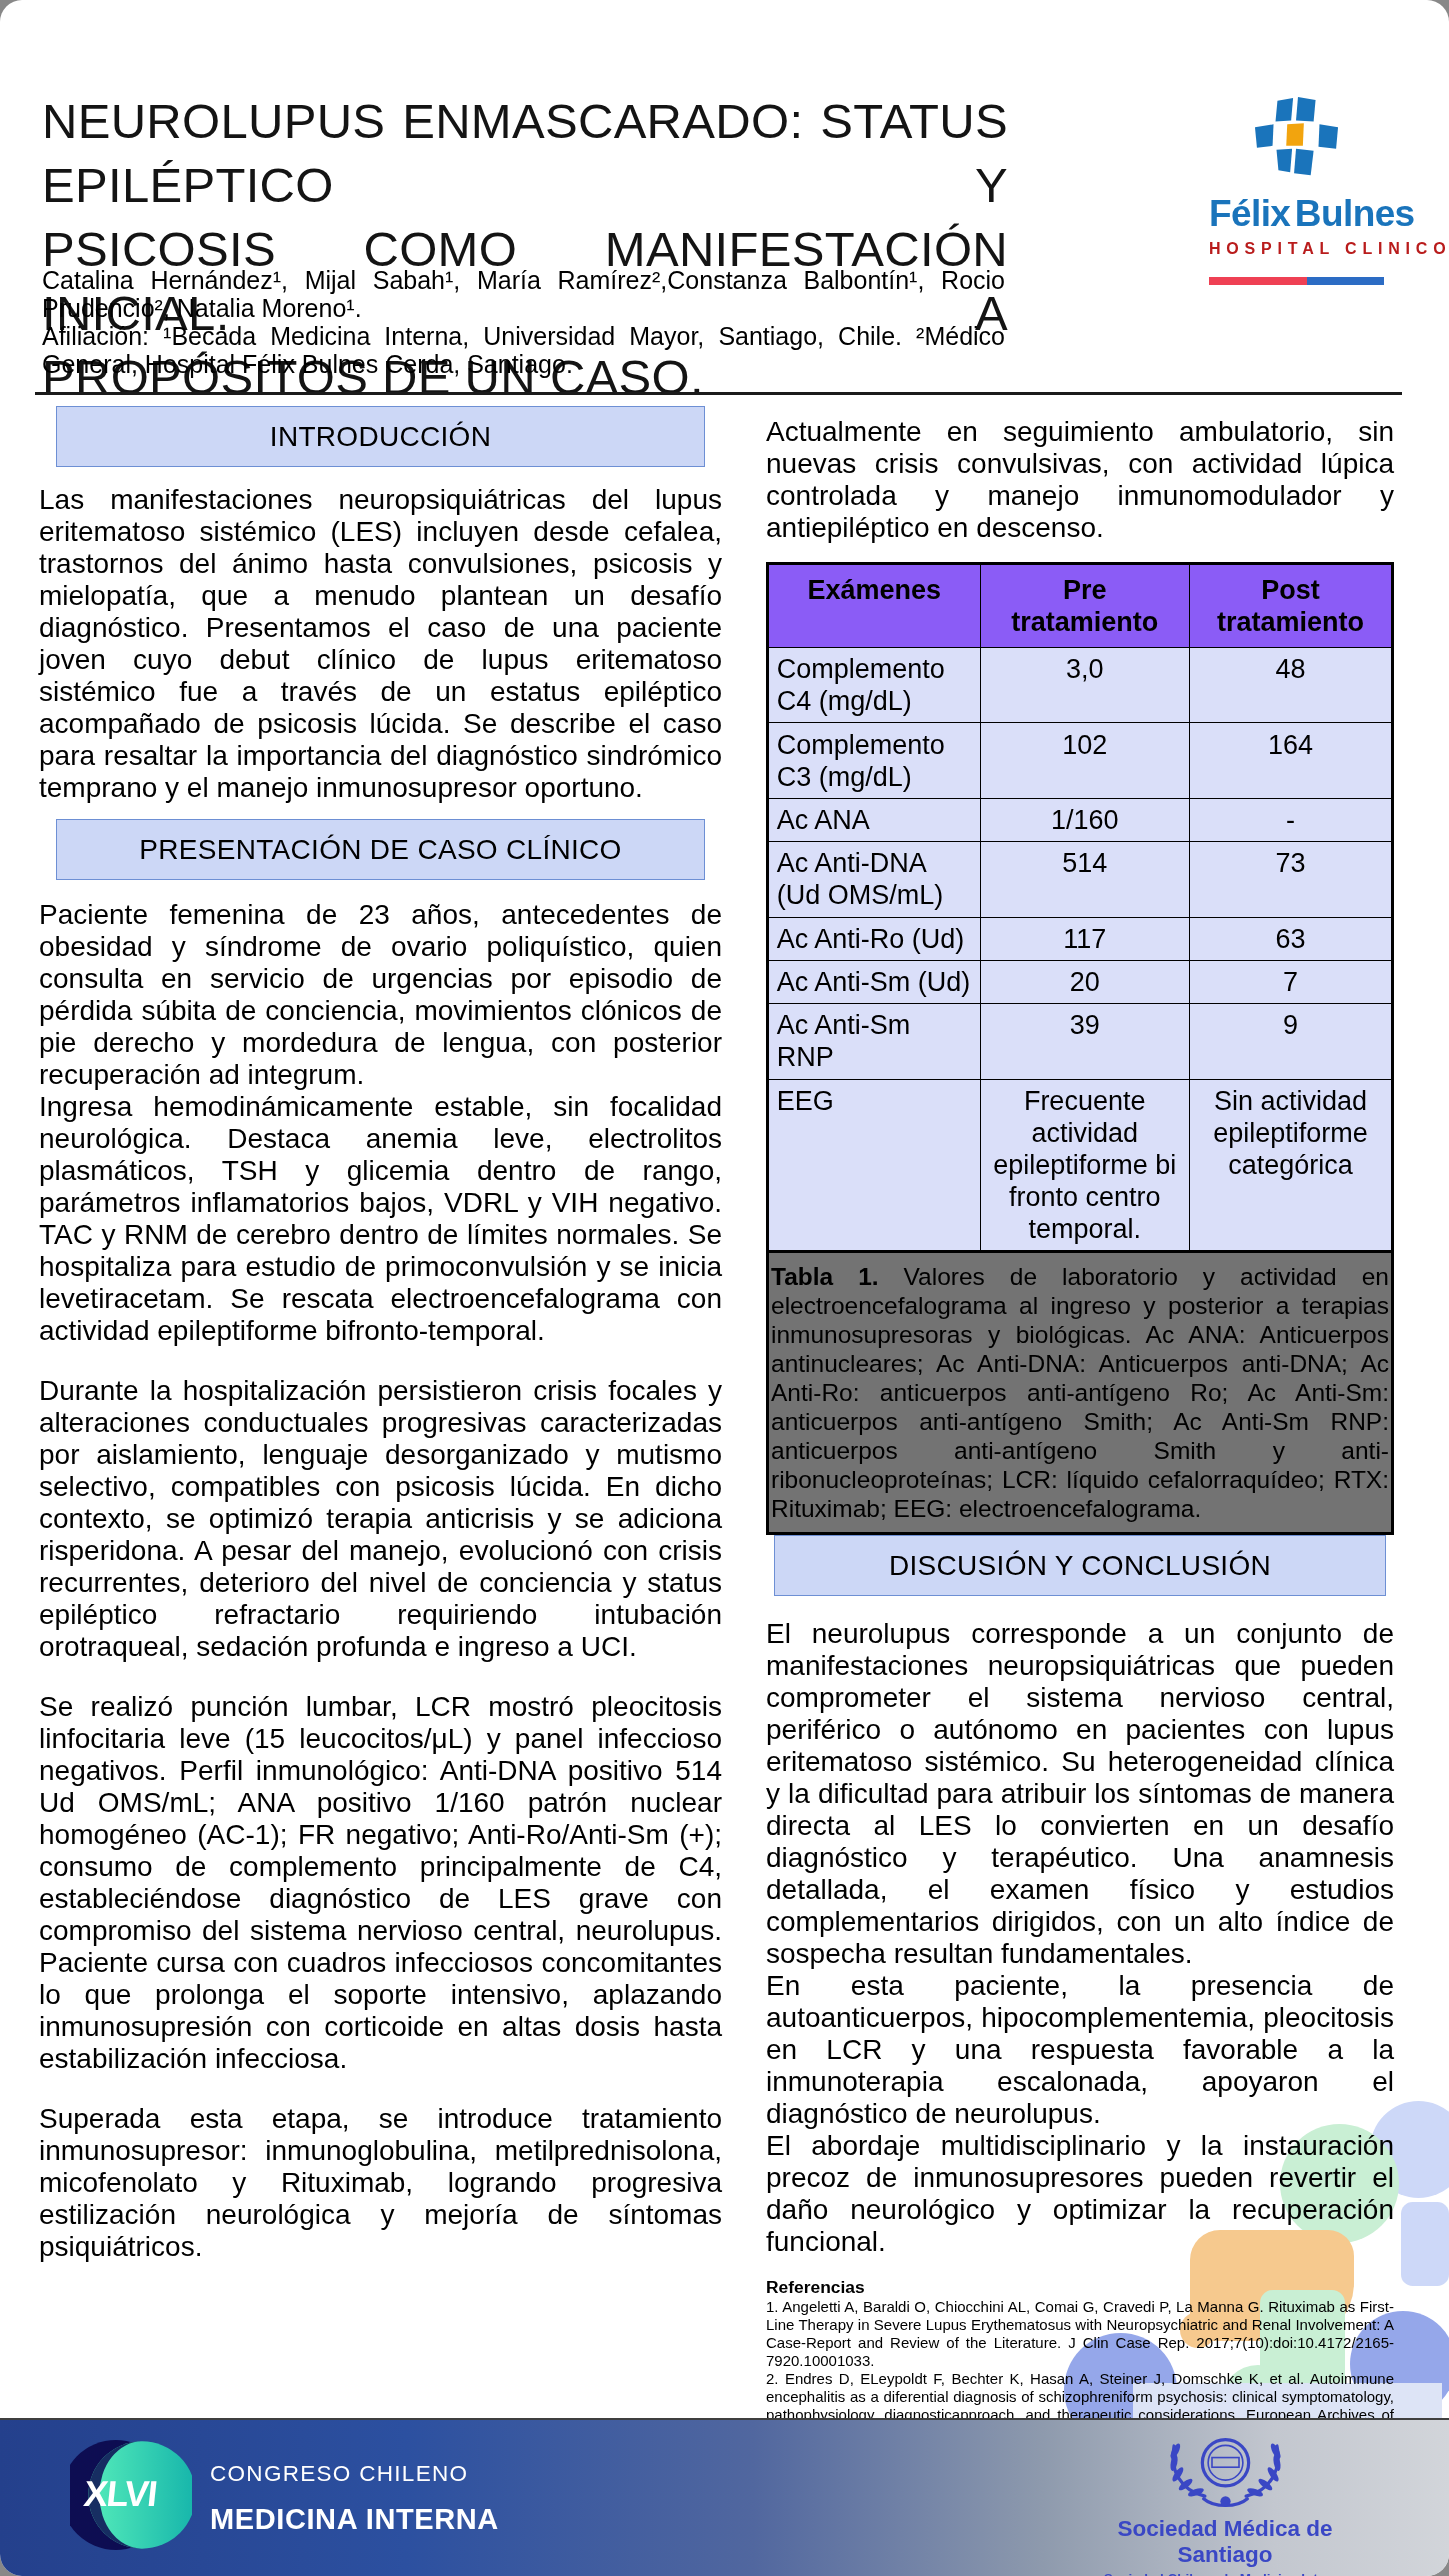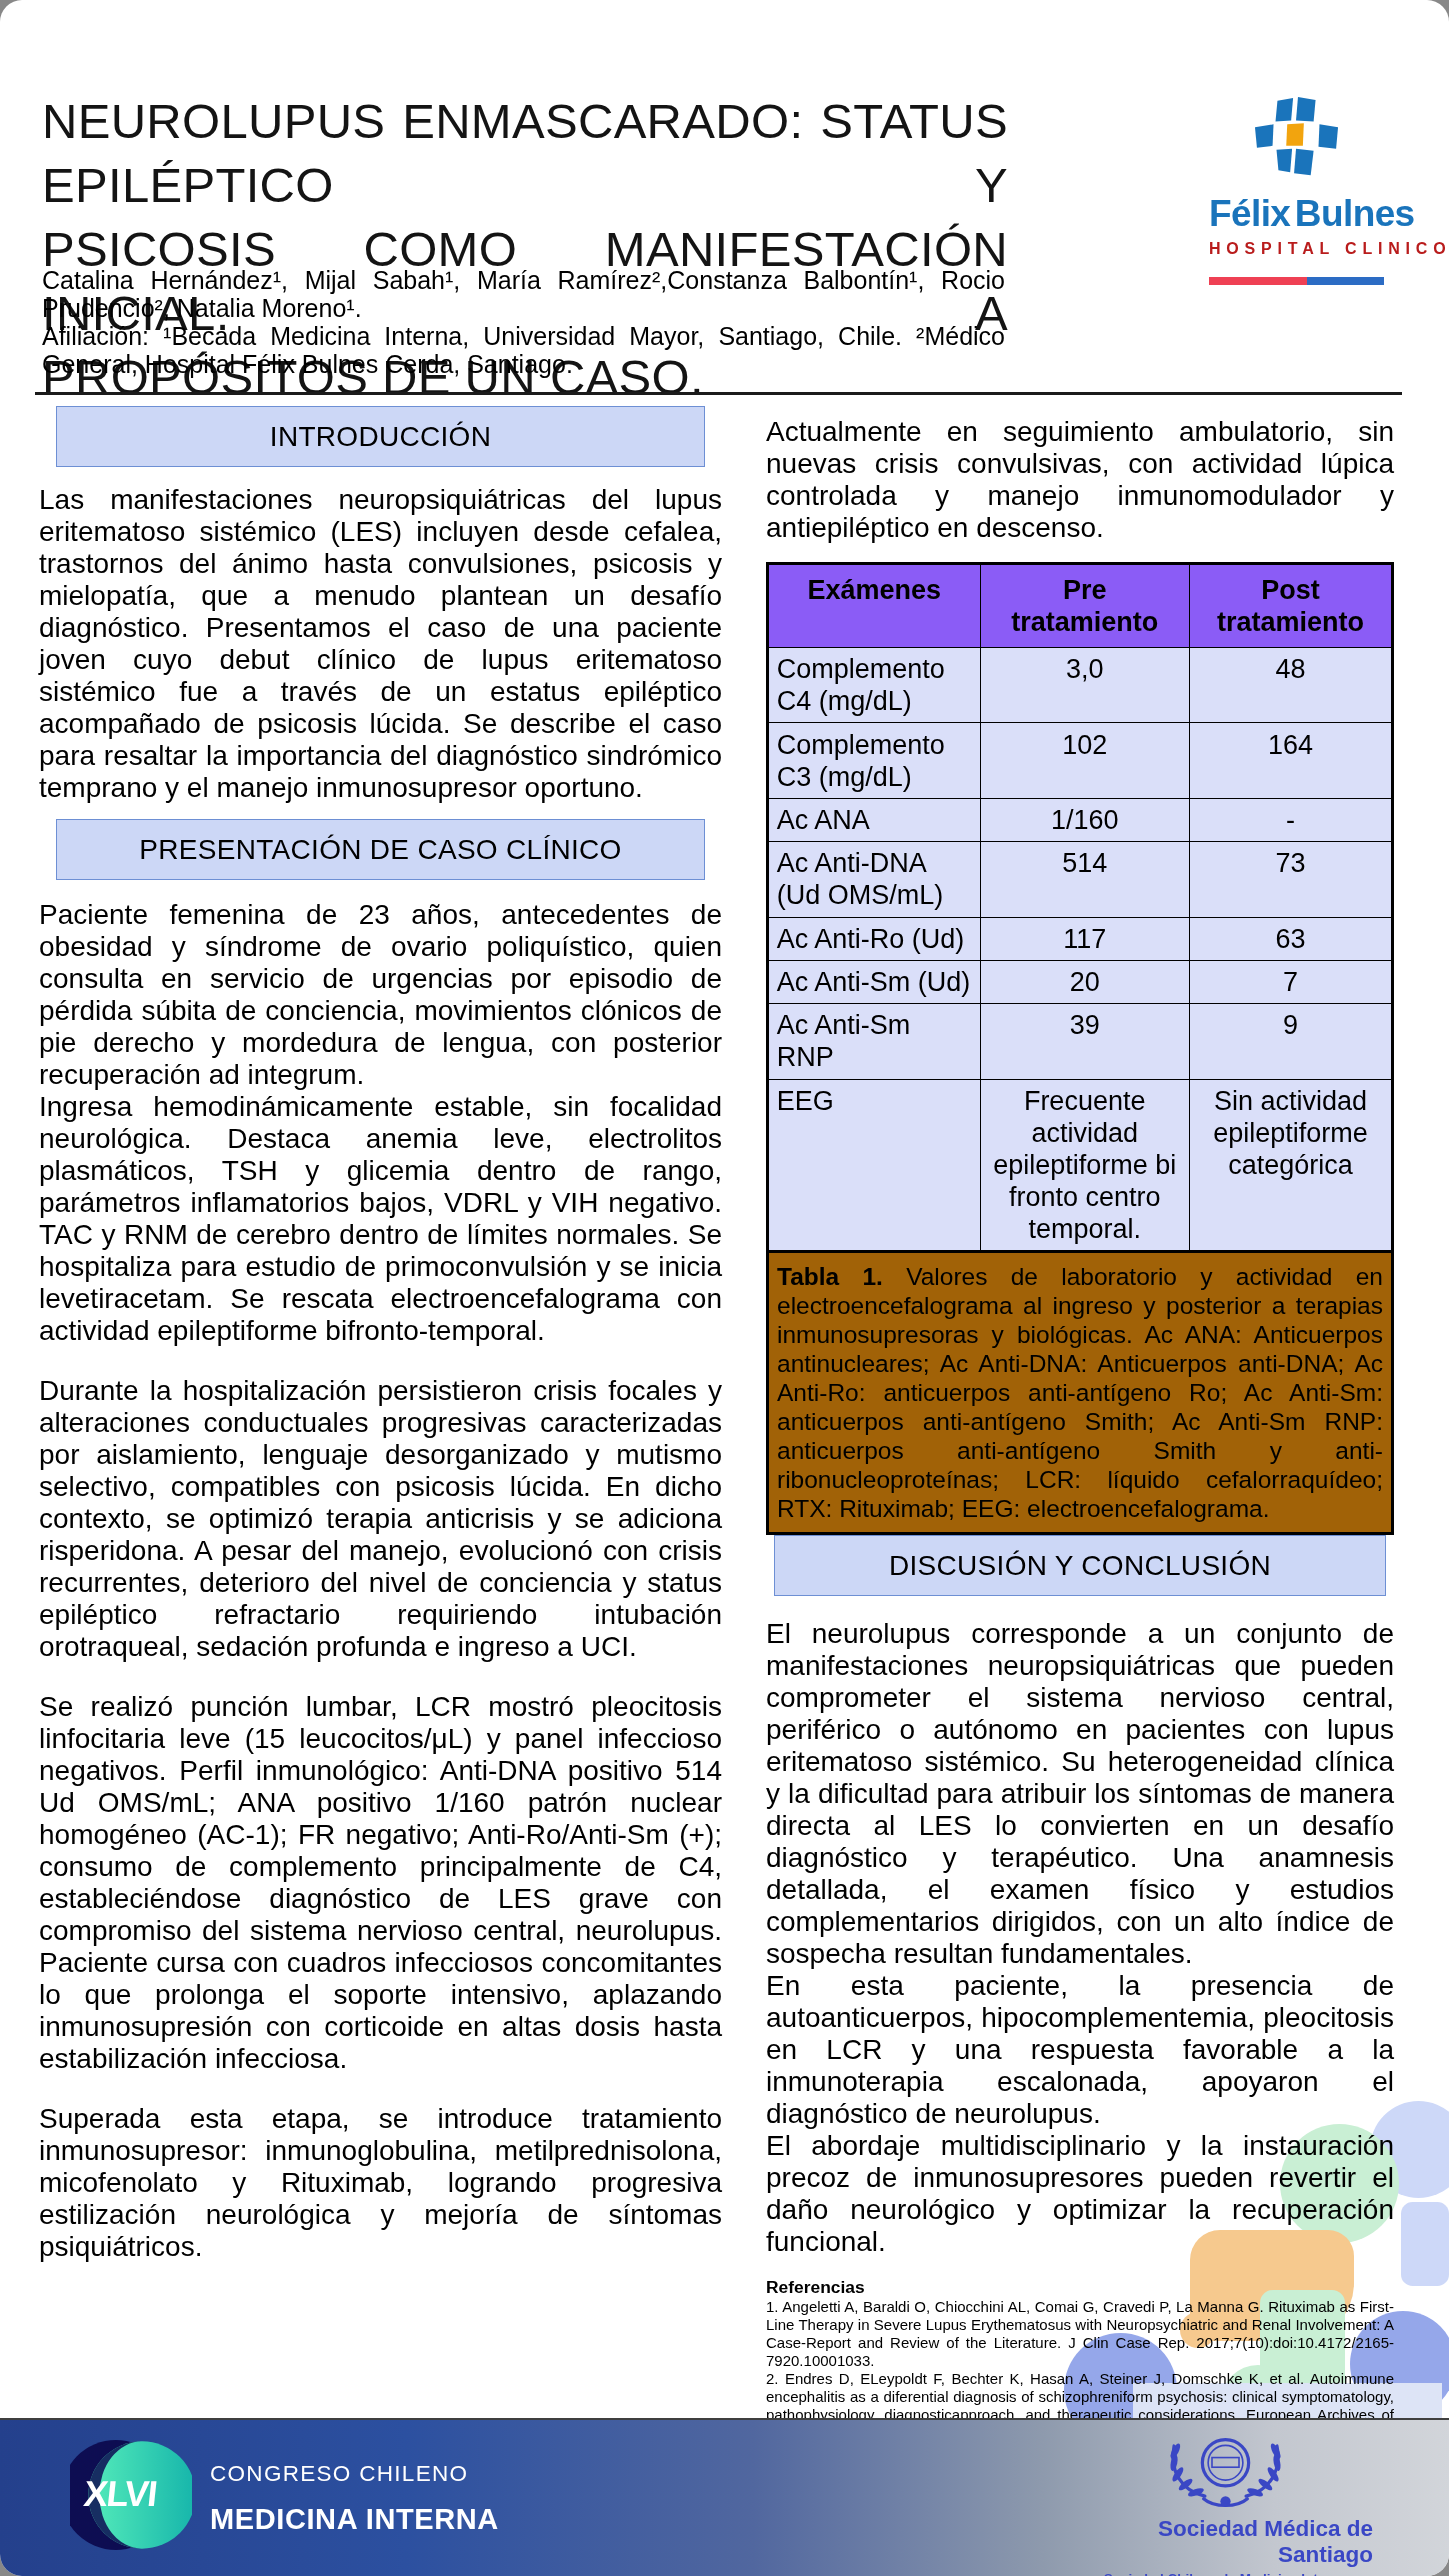--- a/index.html
+++ b/index.html
@@ -42,22 +42,22 @@
   
   .tbl-wrap{margin-top:18px;}
   table.lab{border-collapse:collapse;width:100%;table-layout:fixed;}
   table.lab col.c1{width:34%;} table.lab col.c2{width:33.5%;} table.lab col.c3{width:32.5%;}
   table.lab th,table.lab td{border:1.9px solid #000;font-size:27px;line-height:32px;
     padding:5.2px 7.7px;vertical-align:top;}
   table.lab{border:3.2px solid #000;}
   table.lab th{background:#8b5cf6;font-weight:700;text-align:center;padding:9px 6.4px;}
   table.lab td{background:#dadff9;}
   table.lab td.c{text-align:center;}
-  .tbl-caption{margin-top:-2.6px;background:#a16207;border:3.2px solid #000;
-    padding:9px 8px;font-size:24.5px;line-height:29px;text-align:justify;}
+  .tbl-caption{margin-top:-2.6px;background:#737373;border:3.2px solid #000;
+    padding:9px 2px;font-size:24.5px;line-height:29px;text-align:justify;}
   .tbl-caption .b{font-weight:700;}
 
   .disc-box{margin-top:22px;}
   .disc-block{margin-top:22px;}
   .disc-block p{margin:0;}
 
   .refs{margin-top:18px;position:relative;z-index:2;}
   .refs-h{font-size:17.4px;font-weight:700;line-height:22px;}
   .refs p{margin:0;font-size:15px;line-height:18px;text-align:justify;}
 
@@ -70,21 +70,21 @@
     background:linear-gradient(90deg,#24408c 0%,#2c50a0 28%,#51679f 52%,#8e9aad 72%,#c3c7cf 88%,#d2d5da 100%);
     border-top:2.6px solid #3f3f3f;}
   .congress{position:absolute;left:70px;top:10.3px;width:580px;height:135px;}
   .congress svg{position:absolute;left:0;top:3.9px;}
   .numeral{position:absolute;left:14px;top:43px;font-size:36px;font-weight:700;color:#fff;
     letter-spacing:-1.3px;transform:skewX(-6deg);}
   .congress-text{position:absolute;left:140px;top:31px;color:#fff;}
   .congress-l1{font-size:22.5px;letter-spacing:1.3px;font-weight:400;}
   .congress-l2{font-size:29px;font-weight:800;letter-spacing:0.6px;margin-top:16px;text-align:right;}
   .society{position:absolute;right:76px;top:3.9px;width:296px;text-align:center;color:#3a47c5;}
-  .society .s-name{font-size:22.5px;font-weight:700;margin-top:1.3px;text-align:right;}
+  .society .s-name{font-size:22.5px;font-weight:700;margin-top:1.3px;}
   .society .s-sub{font-size:13.5px;font-weight:700;margin-top:2.6px;}
 </style>
 </head>
 <body>
 
 <div class="page">
 
   <div class="decor round" style="left:1370px;top:2101px;width:97px;height:97px;background:#cdd8f8;"></div>
   <div class="decor round" style="left:1280px;top:2124px;width:119px;height:119px;background:#c9efd4;"></div>
   <div class="decor" style="left:1401px;top:2202px;width:48px;height:84px;background:#cdd8f8;border-radius:11.6px;"></div>

